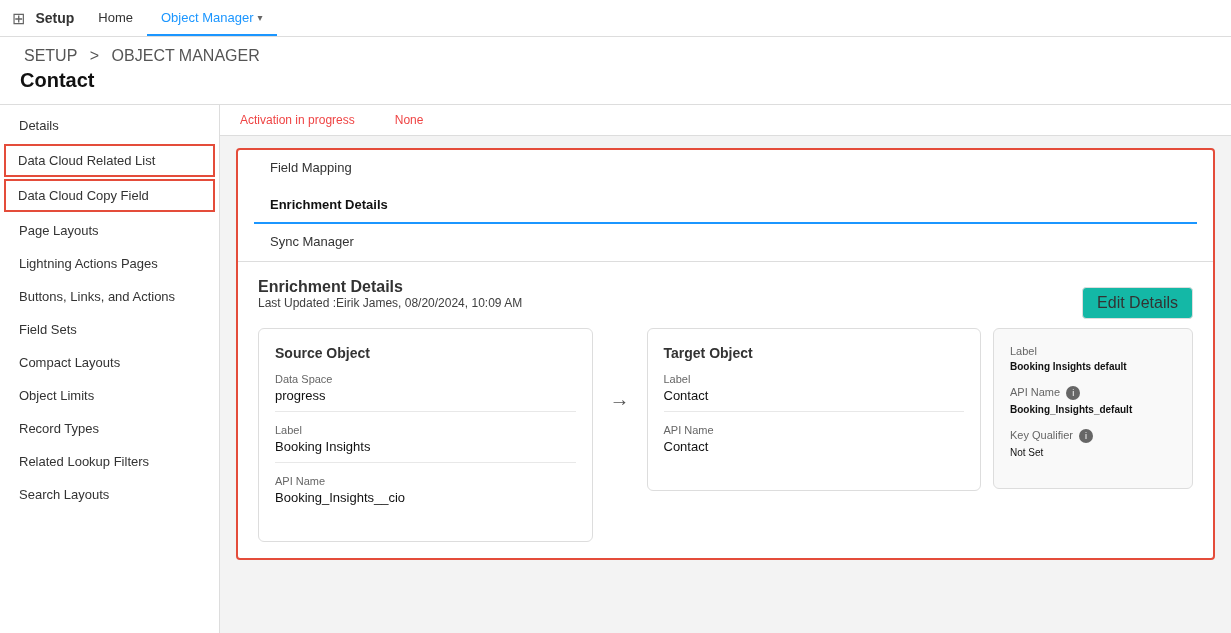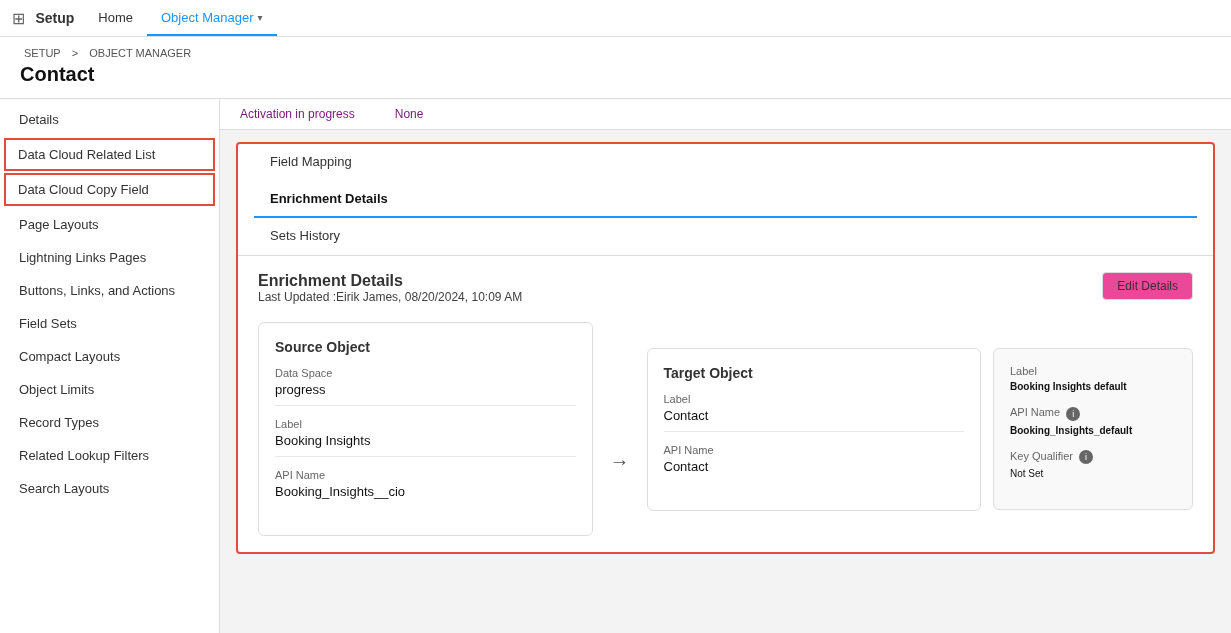--- a/index.html
+++ b/index.html
@@ -51,21 +51,21 @@
       color: #666;
     }
 
     
     .breadcrumb-area {
       background: #fff;
       padding: 10px 20px 12px;
       border-bottom: 1px solid #ddd;
     }
     .breadcrumb {
-      font-size: 11px;
+      font-size: 16px;
       color: #0176d3;
       margin-bottom: 4px;
     }
     .breadcrumb span { color: #555; margin: 0 4px; }
     .page-title {
       font-size: 20px;
       font-weight: 700;
       color: #111;
     }
 
@@ -112,21 +112,21 @@
 
     
     .activation-bar {
       background: #fff;
       border-bottom: 1px solid #ddd;
       padding: 8px 20px;
       display: flex;
       align-items: center;
       gap: 40px;
       font-size: 12px;
-      color: #701a75;
+      color: #ef4444;
       text-align: right;
     }
 
     
     .tabs-panel {
       margin: 12px 16px 0;
       background: #fff;
       border: 2px solid #e44c3a;
       border-radius: 4px;
     }
@@ -164,33 +164,34 @@
       font-size: 16px;
       font-weight: 700;
     }
     .enrichment-subtitle {
       font-size: 12px;
       color: #404040;
       margin-bottom: 14px;
     }
     .edit-details-btn {
       border: 1px solid #ddd;
-      background: #ec4899;
+      background: #14b8a6;
       padding: 6px 14px;
-      font-size: 12px;
+      font-size: 16px;
       cursor: pointer;
       border-radius: 4px;
       color: #333;
+      margin-top: 9px;
     }
 
     
     .cards-row {
       display: flex;
       gap: 12px;
-      align-items: center;
+      align-items: flex-start;
     }
     .card {
       background: #fff;
       border: 1px solid #ddd;
       border-radius: 6px;
       padding: 16px;
       flex: 1;
     }
     .card-title {
       font-size: 14px;
@@ -293,42 +294,42 @@
   <div class="page-title">Contact</div>
 </div>
 
 <div class="main-layout">
 
   <div class="sidebar">
     <div class="sidebar-item">Details</div>
     <div class="sidebar-item highlighted">Data Cloud Related List</div>
     <div class="sidebar-item highlighted bold-item">Data Cloud Copy Field</div>
     <div class="sidebar-item">Page Layouts</div>
-    <div class="sidebar-item">Lightning Links Pages</div>
+    <div class="sidebar-item">Lightning Actions Pages</div>
     <div class="sidebar-item">Buttons, Links, and Actions</div>
     <div class="sidebar-item">Field Sets</div>
     <div class="sidebar-item">Compact Layouts</div>
     <div class="sidebar-item">Object Limits</div>
     <div class="sidebar-item">Record Types</div>
     <div class="sidebar-item">Related Lookup Filters</div>
     <div class="sidebar-item">Search Layouts</div>
   </div>
 
   <div class="content-area">
 
     <div class="activation-bar">
       <span>Activation in progress</span>
       <span>None</span>
     </div>
 
     <div class="tabs-panel">
       <div class="tabs-row">
         <div class="tab-item">Field Mapping</div>
         <div class="tab-item active">Enrichment Details</div>
-        <div class="tab-item">Sets History</div>
+        <div class="tab-item">Sync Manager</div>
       </div>
 
       <div class="enrichment-section">
         <div class="enrichment-header">
           <div>
             <div class="enrichment-title">Enrichment Details</div>
             <div class="enrichment-subtitle">Last Updated :Eirik James, 08/20/2024, 10:09 AM</div>
           </div>
           <button class="edit-details-btn">Edit Details</button>
         </div>

